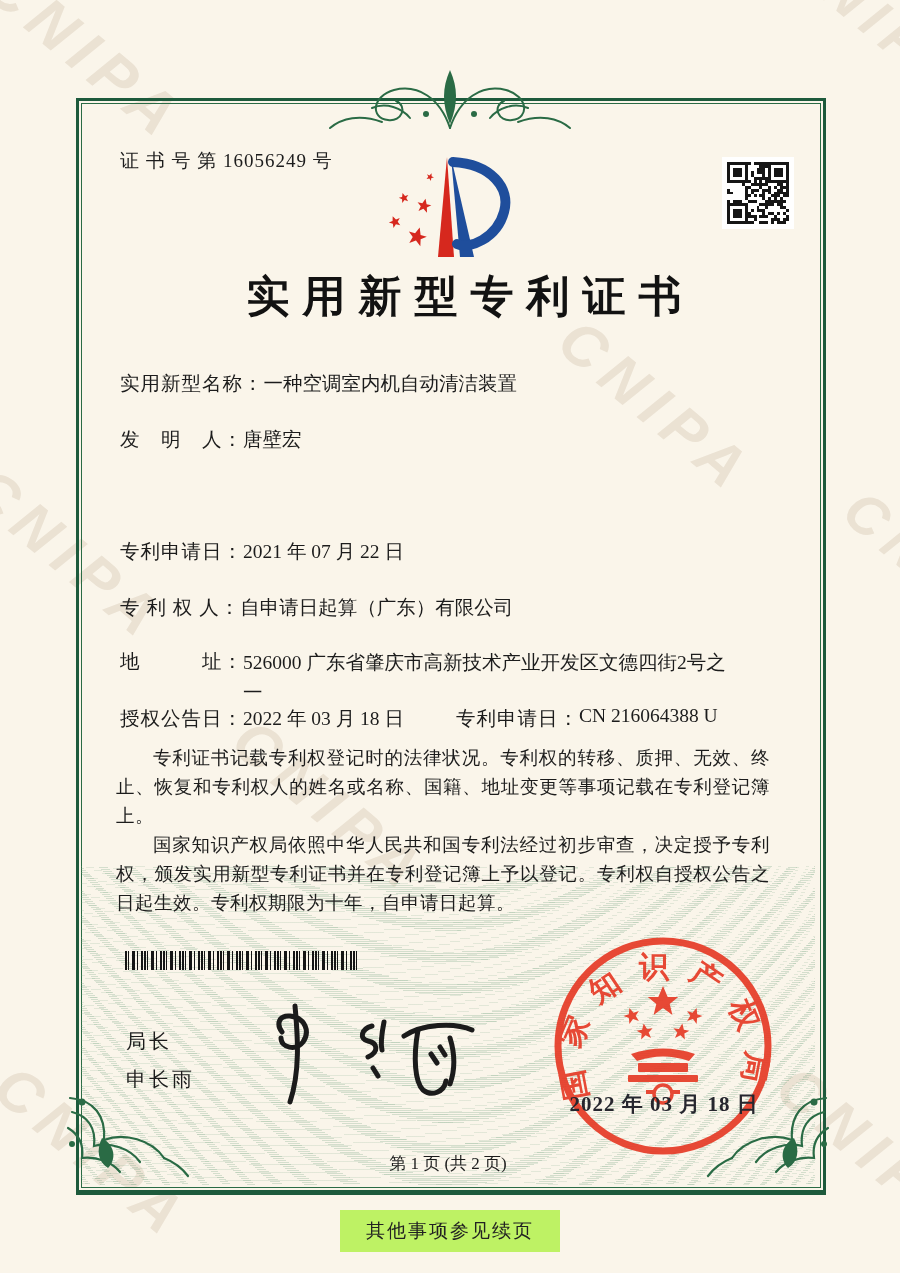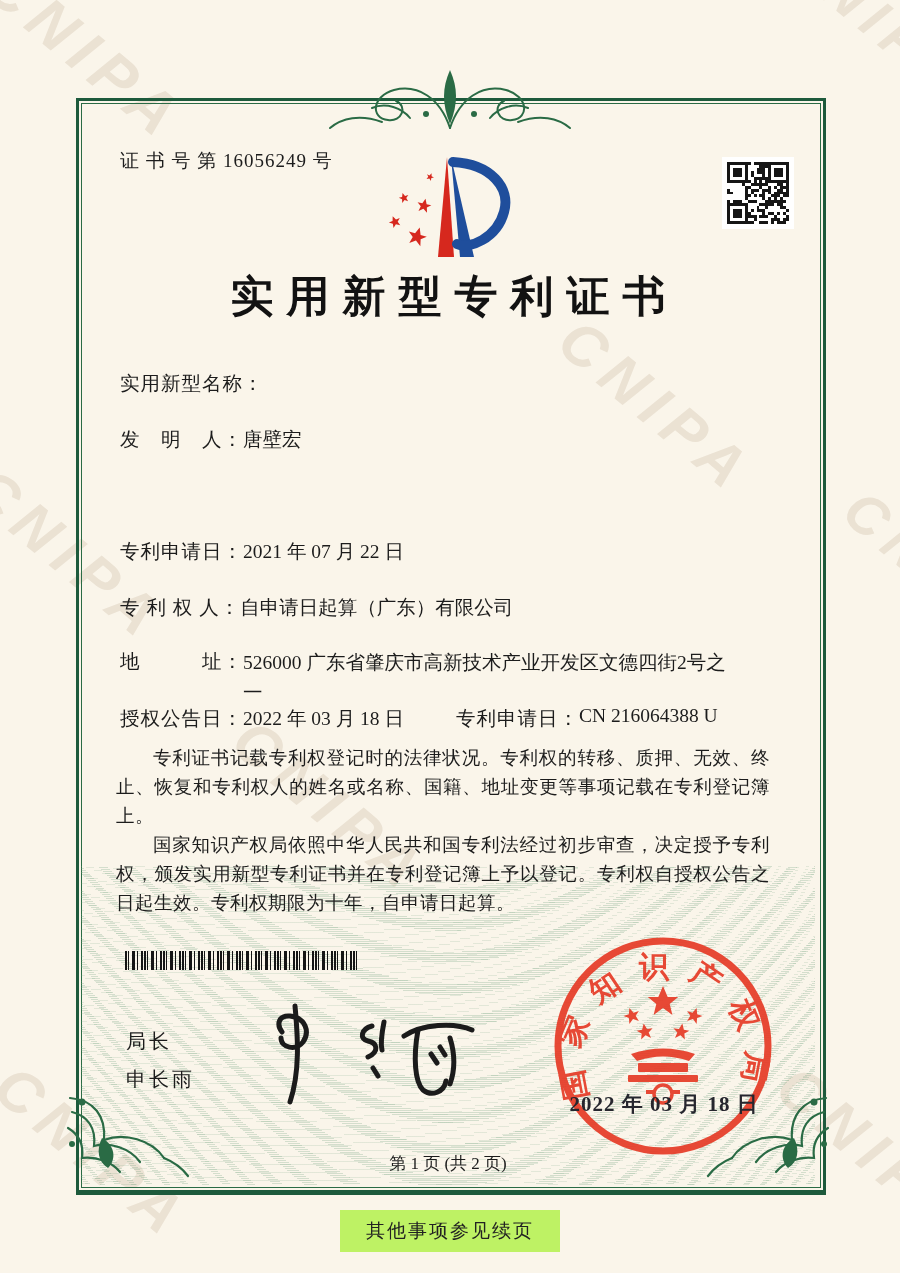--- a/index.html
+++ b/index.html
@@ -37,20 +37,21 @@
     position:absolute; left:722px; top:157px; width:72px; height:72px;
     background:#fff; padding:5px; box-sizing:border-box;
   }
   .qr-grid{display:grid; width:62px; height:62px;
     grid-template-columns:repeat(21,1fr); grid-template-rows:repeat(21,1fr);}
   .qr-grid div.on{background:#161616;}
   .title{
     position:absolute; left:76px; top:268px; width:744px; text-align:center;
     font-size:43px; font-weight:700; letter-spacing:13px; color:#121212;
     text-indent:13px;
+    padding-left:16px;
   }
   
   .row{position:absolute; left:120px; font-size:19.5px; display:flex; white-space:pre;}
   .row .lbl{white-space:pre; letter-spacing:1px;}
   .row .val{white-space:pre;}
   .row .val.wrap{white-space:normal; width:484px; line-height:30px;}
   .row .pair2{position:absolute; left:336px; top:0; display:flex; white-space:pre;}
   
   .paras{position:absolute; left:116px; top:744px; width:654px;
     font-size:18.5px; line-height:29px; text-align:justify;}
@@ -597,21 +598,21 @@
         <div class="on"></div>
         <div class="on"></div>
         <div class="on"></div>
         <div></div>
       </div>
   </div>
 
   <div class="title">实用新型专利证书</div>
 
   <div class="row" style="top:370px;">
-    <span class="lbl">实用新型名称：</span>
+    <span class="lbl">实用新型名称：</span><span class="val">一种空调室内机自动清洁装置</span>
   </div>
   <div class="row" style="top:426px;">
     <span class="lbl">发　明　人：</span><span class="val">唐壁宏</span>
   </div>
   <div class="row" style="top:538px;justify-content:center;">
     <span class="lbl">专利申请日：</span><span class="val">2021 年 07 月 22 日</span>
   </div>
   <div class="row" style="top:594px;">
     <span class="lbl">专 利 权 人：</span><span class="val">自申请日起算（广东）有限公司</span>
   </div>

